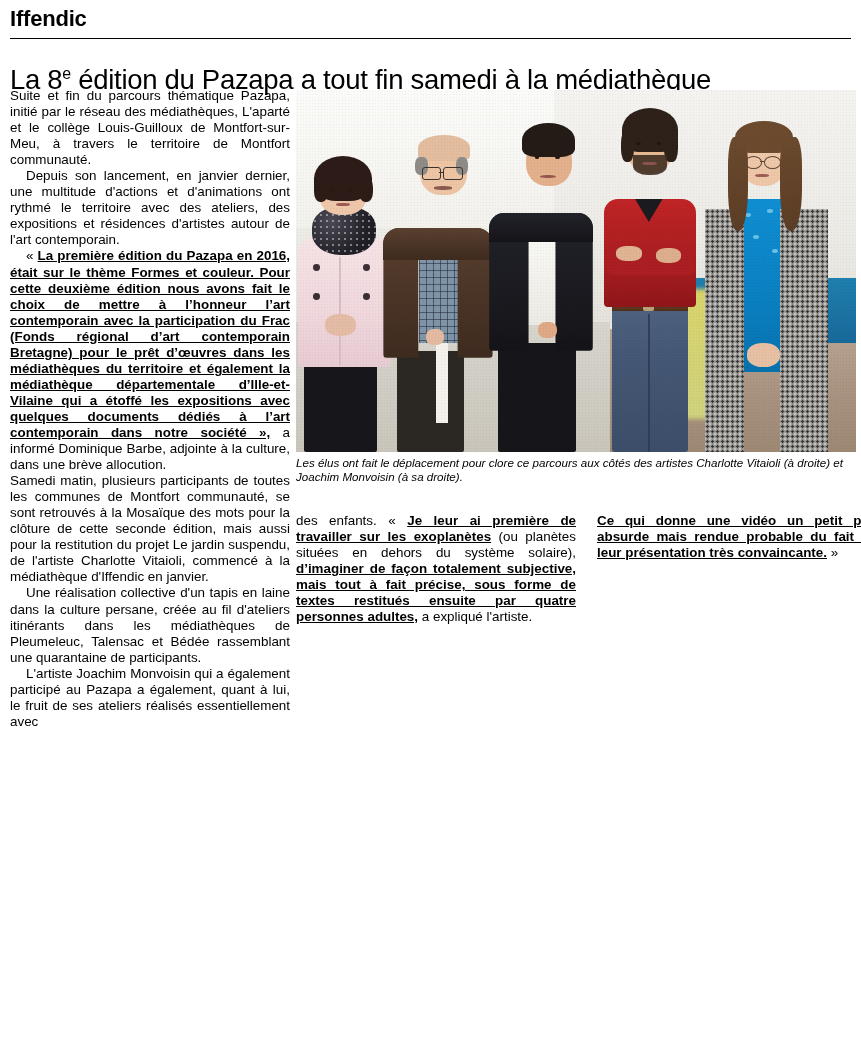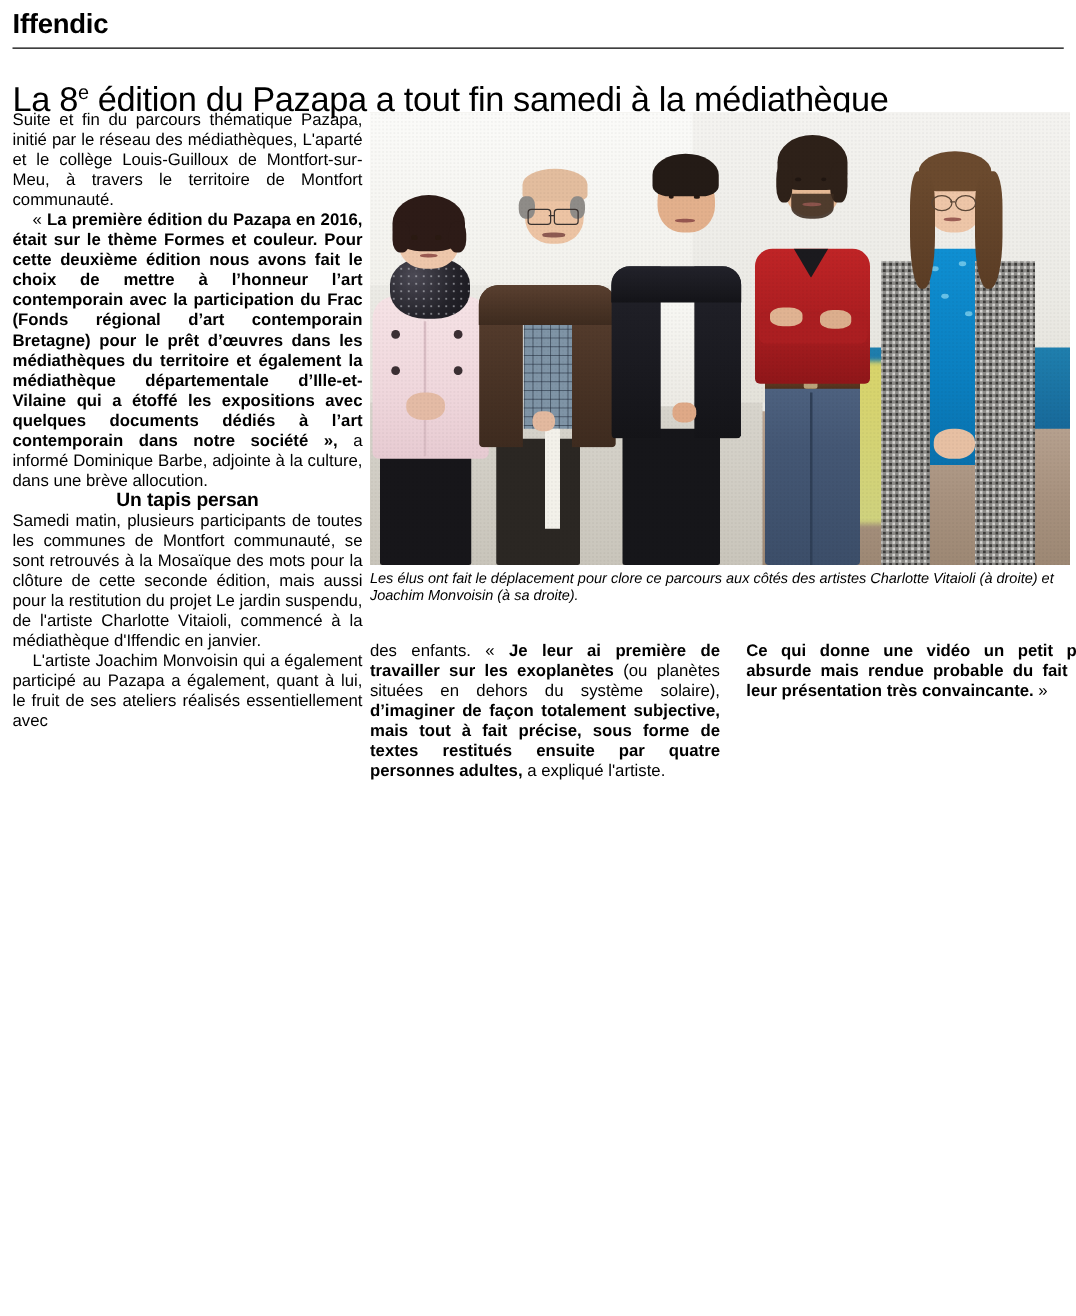--- a/index.html
+++ b/index.html
@@ -39,21 +39,21 @@
     text-align:justify;
     font-family:"Liberation Sans", sans-serif;
     hyphens:none;
   }
   #col1{left:10px;top:88px;}
   #col2{left:296px;top:513px;}
   #col3{left:597px;top:513px;}
 
   .col p{margin:0;text-indent:16px;}
   .col p.first{text-indent:0;}
-  .col p b, .col p strong{font-weight:bold;}
+  .col p b, .col p strong{font-weight:bold;text-decoration:underline;}
 
   .subhead{
     font-size:15.4px;font-weight:bold;text-align:center;
     margin:11px 0 6px 0;text-indent:0 !important;
     letter-spacing:-0.1px;
   }
 
   
   .photo-wrap{
     position:absolute;left:296px;top:90px;width:560px;height:362px;
@@ -289,23 +289,24 @@
     </div>
   </div>
 
   <div class="caption">
     <span>Les élus ont fait le déplacement pour clore ce parcours aux côtés des artistes</span>
     <span>Charlotte Vitaioli (à droite) et Joachim Monvoisin (à sa droite).</span>
   </div>
 
   <div class="col" id="col1">
     <p class="first">Suite et fin du parcours thématique Pazapa, initié par le réseau des médiathèques, L'aparté et le collège Louis-Guilloux de Montfort-sur-Meu, à travers le territoire de Montfort communauté.</p>
+    <p>Depuis son lancement, en janvier dernier, une multitude d'actions et d'animations ont rythmé le territoire avec des ateliers, des expositions et résidences d'artistes autour de l'art contemporain.</p>
     <p><span>« </span><b>La première édition du Pazapa en 2016, était sur le thème Formes et couleur. Pour cette deuxième édition nous avons fait le choix de mettre à l’honneur l’art contemporain avec la participation du Frac (Fonds régional d’art contemporain Bretagne) pour le prêt d’œuvres dans les médiathèques du territoire et également la médiathèque départementale d’Ille-et-Vilaine qui a étoffé les expositions avec quelques documents dédiés à l’art contemporain dans notre société »,</b><span> a informé Dominique Barbe, adjointe à la culture, dans une brève allocution.</span></p>
-    <p class="subhead">Un tapis persan</p>
     <p class="first">Samedi matin, plusieurs participants de toutes les communes de Montfort communauté, se sont retrouvés à la Mosaïque des mots pour la clôture de cette seconde édition, mais aussi pour la restitution du projet Le jardin suspendu, de l'artiste Charlotte Vitaioli, commencé à la médiathèque d'Iffendic en janvier.</p>
+    <p>Une réalisation collective d'un tapis en laine dans la culture persane, créée au fil d'ateliers itinérants dans les médiathèques de Pleumeleuc, Talensac et Bédée rassemblant une quarantaine de participants.</p>
     <p>L'artiste Joachim Monvoisin qui a également participé au Pazapa a également, quant à lui, le fruit de ses ateliers réalisés essentiellement avec</p>
   </div>
 
   <div class="col" id="col2">
     <p class="first"><span>des enfants. « </span><b>Je leur ai première de travailler sur les exoplanètes</b><span> (ou planètes situées en dehors du système solaire), </span><b>d’imaginer de façon totalement subjective, mais tout à fait précise, sous forme de textes restitués ensuite par quatre personnes adultes,</b><span> a expliqué l'artiste.</span></p>
   </div>
 
   <div class="col" id="col3">
     <p class="first"><b>Ce qui donne une vidéo un petit peu absurde mais rendue probable du fait de leur présentation très convaincante.</b><span> »</span></p>
   </div>

